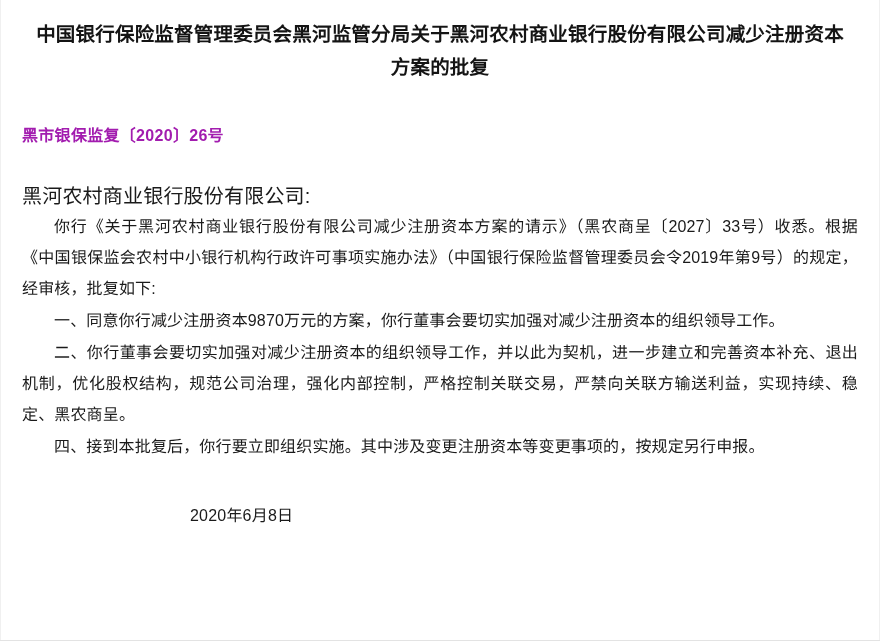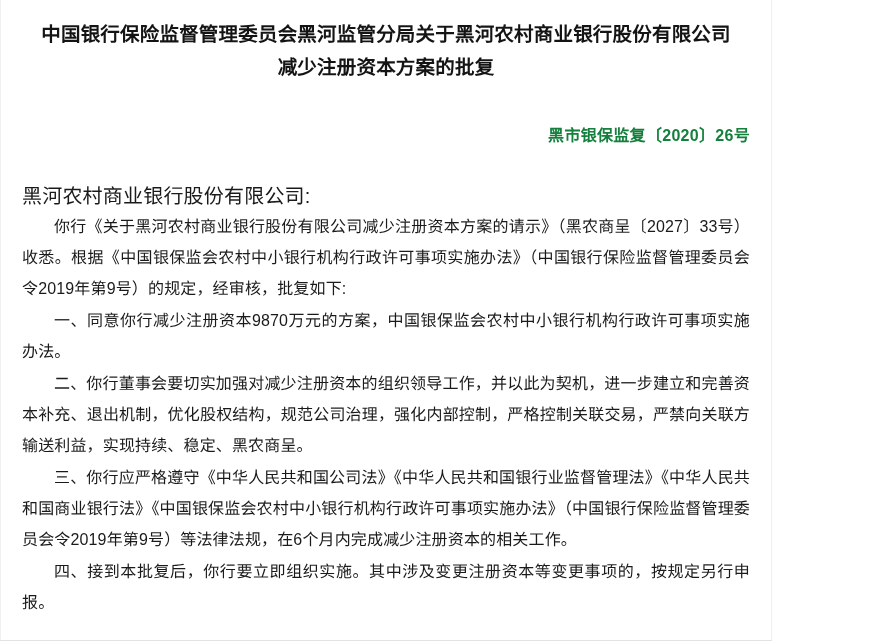--- a/index.html
+++ b/index.html
@@ -9,40 +9,40 @@
   body {
     width: 880px;
     height: 641px;
     background: #ffffff;
     font-family: "Liberation Sans", "DejaVu Sans", sans-serif;
     color: #1a1a1a;
     overflow: hidden;
     position: relative;
   }
   .page {
-    width: 772px;
+    width: 880px;
     height: 641px;
     box-sizing: border-box;
     padding: 18px 22px 0 22px;
     position: relative;
   }
   .doc-title {
     font-size: 19.5px;
     font-weight: bold;
     line-height: 33px;
     text-align: center;
     letter-spacing: 0.2px;
     color: #141414;
     margin: 0 10px;
   }
   .doc-number {
-    text-align: right;
+    text-align: left;
     font-size: 16px;
     font-weight: bold;
-    color: #15803d;
+    color: #a21caf;
     margin-top: 38px;
     letter-spacing: 0.3px;
   }
   .recipient {
     margin-top: 35px;
     font-size: 20px;
     line-height: 30px;
     color: #1a1a1a;
     letter-spacing: 0.2px;
   }
@@ -97,25 +97,24 @@
 <div class="page">
 
   <h1 class="doc-title">中国银行保险监督管理委员会黑河监管分局关于黑河农村商业银行股份有限公司减少注册资本方案的批复</h1>
 
   <div class="doc-number">黑市银保监复〔2020〕26号</div>
 
   <div class="recipient">黑河农村商业银行股份有限公司:</div>
 
   <p class="body-para">你行《关于黑河农村商业银行股份有限公司减少注册资本方案的请示》（黑农商呈〔2027〕33号）收悉。根据《中国银保监会农村中小银行机构行政许可事项实施办法》（中国银行保险监督管理委员会令2019年第9号）的规定，经审核，批复如下:</p>
 
-  <p class="body-para para-gap">一、同意你行减少注册资本9870万元的方案，中国银保监会农村中小银行机构行政许可事项实施办法。</p>
+  <p class="body-para para-gap">一、同意你行减少注册资本9870万元的方案，你行董事会要切实加强对减少注册资本的组织领导工作。</p>
 
   <p class="body-para para-gap">二、你行董事会要切实加强对减少注册资本的组织领导工作，并以此为契机，进一步建立和完善资本补充、退出机制，优化股权结构，规范公司治理，强化内部控制，严格控制关联交易，严禁向关联方输送利益，实现持续、稳定、黑农商呈。</p>
 
-  <p class="body-para para-gap">三、你行应严格遵守《中华人民共和国公司法》《中华人民共和国银行业监督管理法》《中华人民共和国商业银行法》《中国银保监会农村中小银行机构行政许可事项实施办法》（中国银行保险监督管理委员会令2019年第9号）等法律法规，在6个月内完成减少注册资本的相关工作。</p>
 
   <p class="body-para para-gap">四、接到本批复后，你行要立即组织实施。其中涉及变更注册资本等变更事项的，按规定另行申报。</p>
 
   <div class="date-line">2020年6月8日</div>
 
   <div class="edge-left"></div>
   <div class="edge-right"></div>
   <div class="sep-line"></div>
 </div>
 

